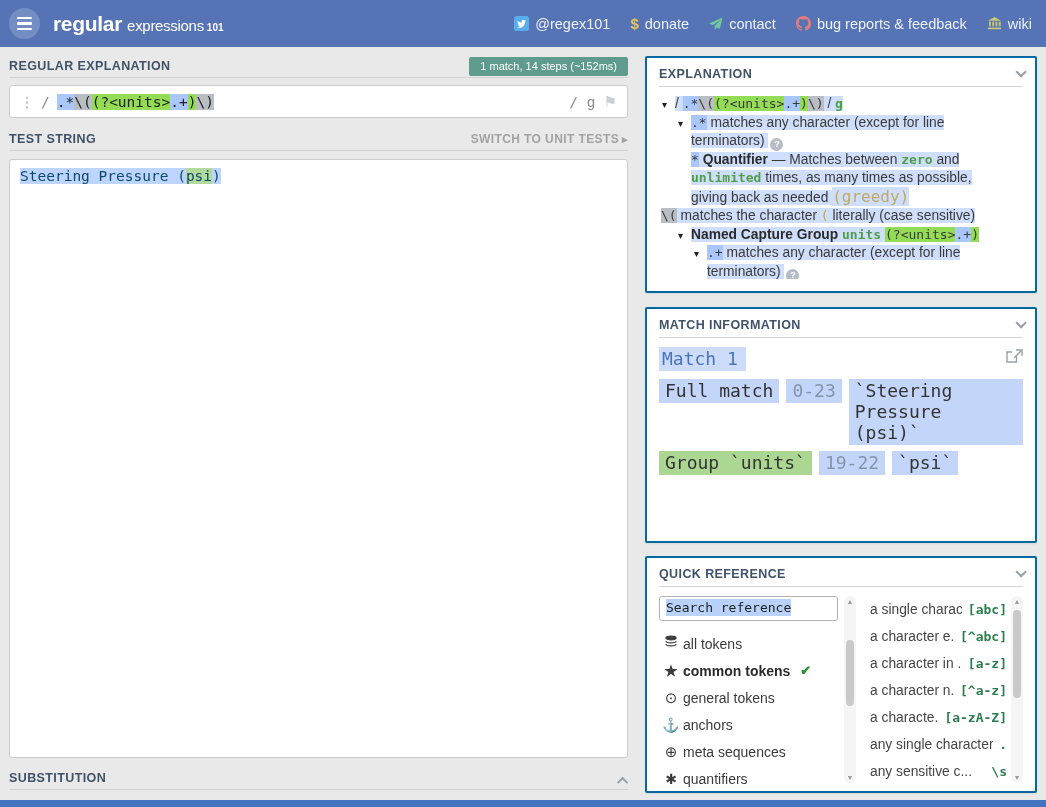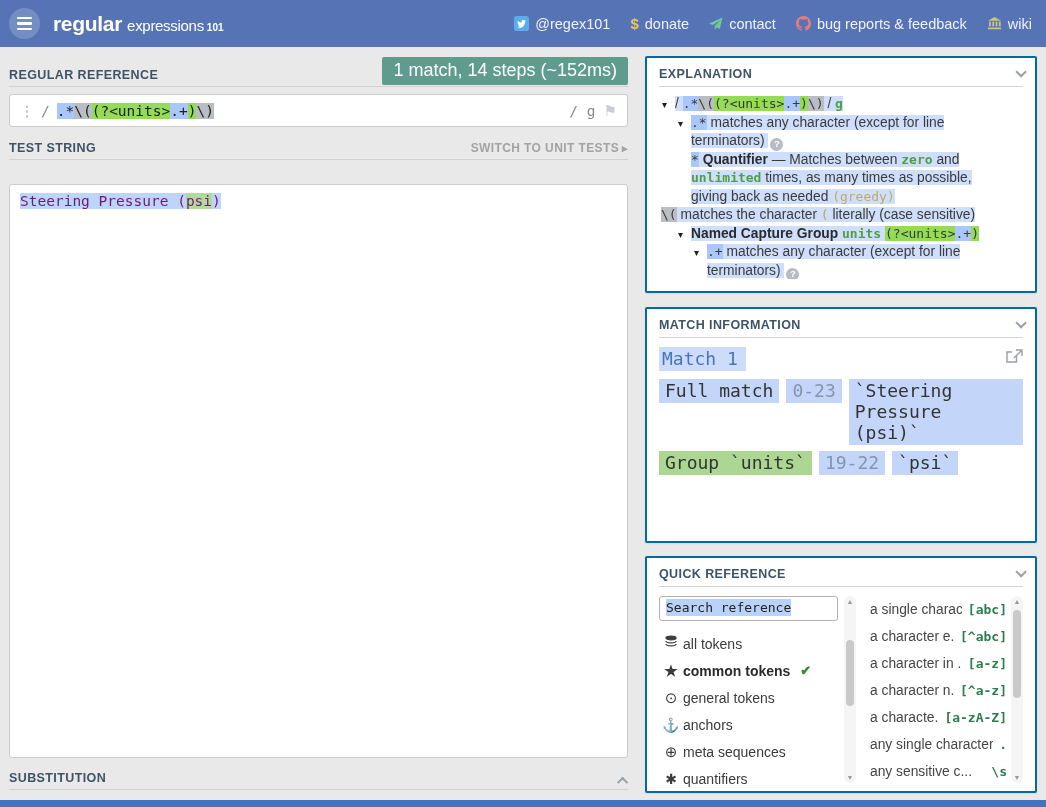--- a/index.html
+++ b/index.html
@@ -24,37 +24,37 @@
   
   .layout { height:753px; display:flex; padding:0 9px; gap:17px; flex:none; }
   .left-col { width:619px; flex:none; display:flex; flex-direction:column; }
   .right-col { flex:1; display:flex; flex-direction:column; padding-top:9px; min-width:0; }
   .footer-bar { height:7px; background:#4273bf; flex:none; }
 
   
   .section-row { display:flex; align-items:flex-end; border-bottom:1px solid #d2d2d2; padding-bottom:4px; }
   .section-row.first { margin-top:10px; }
   .section-title { font-size:12.5px; font-weight:700; letter-spacing:0.4px; color:#3e5268; }
-  .badge { margin-left:auto; margin-bottom:-3px; background:#5f9c8d; color:#fff; font-size:18px; padding:3px 11px 4px; border-radius:2px; cursor:pointer; }
+  .badge { margin-left:auto; margin-bottom:-3px; background:#5f9c8d; color:#fff; font-size:11px; padding:3px 11px 4px; border-radius:2px; cursor:pointer; }
   .switch-link { margin-left:auto; color:#a3a3a3; font-size:12px; font-weight:700; letter-spacing:0.4px; cursor:pointer; }
   .switch-link .arr { font-size:11px; margin-left:3px; }
 
   
   .regex-input { margin-top:7px; height:33px; background:#fff; border:1px solid #ccc; border-radius:3px; display:flex; align-items:center; padding:0 10px; }
   .drag-dots { color:#c4c4c4; font-size:14px; font-weight:700; margin-right:7px; cursor:grab; }
   .delim { color:#8a8a8a; font-family:"DejaVu Sans Mono", monospace; font-size:14.5px; }
   .tokens { font-family:"DejaVu Sans Mono", monospace; font-size:14.5px; color:#222; margin-left:7px; }
   .tok-blue  { background:#a9c7fb; }
   .tok-green { background:#94dc55; }
   .tok-gray  { background:#b9bdc4; }
   .regex-right { margin-left:auto; display:flex; align-items:center; gap:8px; }
   .flag-icon { color:#c9cdd6; font-size:15px; cursor:pointer; }
 
   
-  .test-area { margin-top:24px; flex:1; background:#fff; border:1px solid #ccc; border-radius:3px; padding:8px 10px; font-family:"DejaVu Sans Mono", monospace; font-size:14.5px; color:#701a75; cursor:text; overflow:hidden; }
+  .test-area { margin-top:8px; flex:1; background:#fff; border:1px solid #ccc; border-radius:3px; padding:8px 10px; font-family:"DejaVu Sans Mono", monospace; font-size:14.5px; color:#0c4a6e; cursor:text; overflow:hidden; }
   .seg-match { background:#bdd5fb; }
   .seg-group { background:#b3da9d; }
   .section-row.subst { margin-top:13px; margin-bottom:10px; }
 
   
   .card { background:#fff; border:2px solid #0369a1; border-radius:2px; box-shadow:0 1px 2px rgba(0,0,0,0.07); padding:9px 12px; position:relative; flex:none; overflow:hidden; }
   .card-expl { height:237px; }
   .card-mi { height:236px; margin-top:14px; }
   .card-qr { height:237px; margin-top:13px; }
   .card-header { display:flex; align-items:center; border-bottom:1px solid #d4d4d4; padding-bottom:5px; }
@@ -66,21 +66,21 @@
   
   .expl-body { padding:8px 18px 0 2px; height:192px; overflow:hidden; font-size:13.8px; line-height:18.5px; color:#3a3a3a; }
   .expl-line { position:relative; }
   .expl-line .arrow { position:absolute; top:1px; font-size:10px; color:#222; }
   .seg-plain { background:#cfdefb; }
   .seg-bold { background:#cfdefb; font-weight:700; color:#2b2b2b; }
   .seg-tok-blue { background:#a9c7fb; font-family:"DejaVu Sans Mono", monospace; font-size:13px; }
   .seg-tok-green { background:#94dc55; font-family:"DejaVu Sans Mono", monospace; font-size:13px; }
   .seg-tok-gray { background:#b9bdc4; font-family:"DejaVu Sans Mono", monospace; font-size:13px; }
   .seg-mono-green { background:#cfdefb; font-family:"DejaVu Sans Mono", monospace; font-size:13px; color:#4f9e4a; font-weight:700; }
-  .seg-mono-tan { background:#cfdefb; font-family:"DejaVu Sans Mono", monospace; font-size:13px; color:#c0ab66; }
+  .seg-mono-tan { background:#cfdefb; font-family:"DejaVu Sans Mono", monospace; font-size:16px; color:#c0ab66; }
   .seg-mono-yellow { font-family:"DejaVu Sans Mono", monospace; font-size:13px; color:#c7a43d; background:#cfdefb; }
   .seg-help { display:inline-flex; width:13px; height:13px; border-radius:50%; background:#b6bcc6; color:#fff; font-size:9.5px; font-weight:700; align-items:center; justify-content:center; vertical-align:-2px; margin-left:2px; }
 
   
   .vscroll { position:absolute; width:12px; background:#f5f5f5; border-radius:6px; }
   .sb-arrow { position:absolute; left:0; width:12px; text-align:center; font-size:7px; color:#9a9a9a; }
   .sb-arrow.sb-up { top:2px; } .sb-arrow.sb-down { bottom:2px; }
   .sb-thumb { position:absolute; left:2px; width:8px; background:#c9c9c9; border-radius:4px; cursor:pointer; }
   .vs-qr-left { position:static; width:12px; height:100%; flex:none; margin-left:6px; }
   .vs-qr-right { position:static; width:12px; height:100%; flex:none; margin-left:4px; }
@@ -177,21 +177,21 @@
           </span>
           <span>wiki</span>
         </span>
       </nav>
   </header>
 
   <div class="layout">
 
     <div class="left-col">
       <div class="section-row first">
-        <span class="section-title">REGULAR REFERENCE</span>
+        <span class="section-title">REGULAR EXPLANATION</span>
         <span class="badge">1 match, 14 steps (~152ms)</span>
       </div>
 
       <div class="regex-input">
         <span class="drag-dots">⋮</span>
         <span class="delim">/</span>
         <span class="tokens" id="regex-tokens"><span class="tok-blue">.*</span><span class="tok-gray">\(</span><span class="tok-green">(?&lt;units&gt;</span><span class="tok-blue">.+</span><span class="tok-green">)</span><span class="tok-gray">\)</span></span>
         <span class="regex-right">
           <span class="delim">/ g</span>
           <span class="flag-icon">⚑</span>

